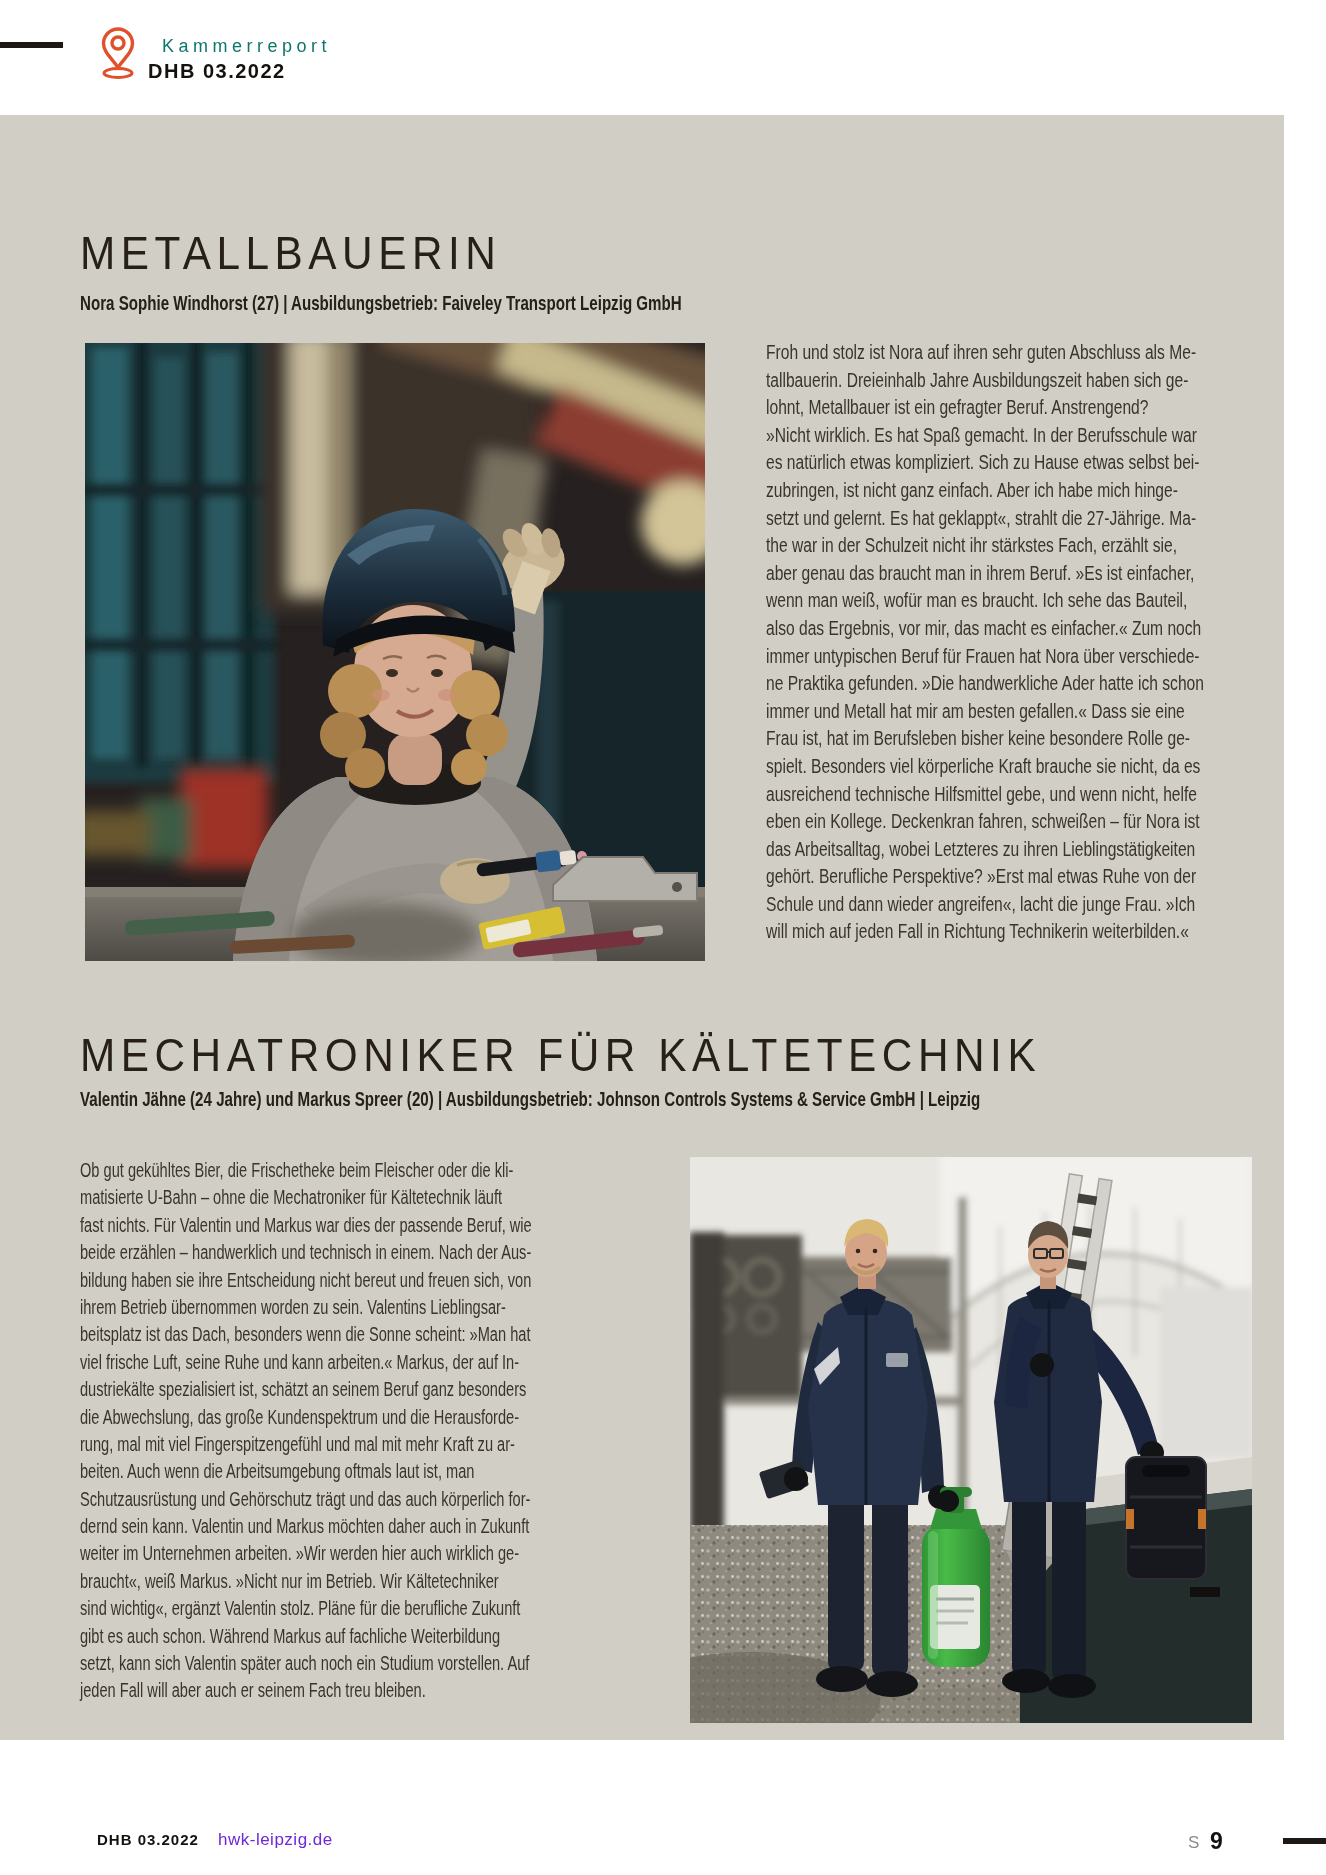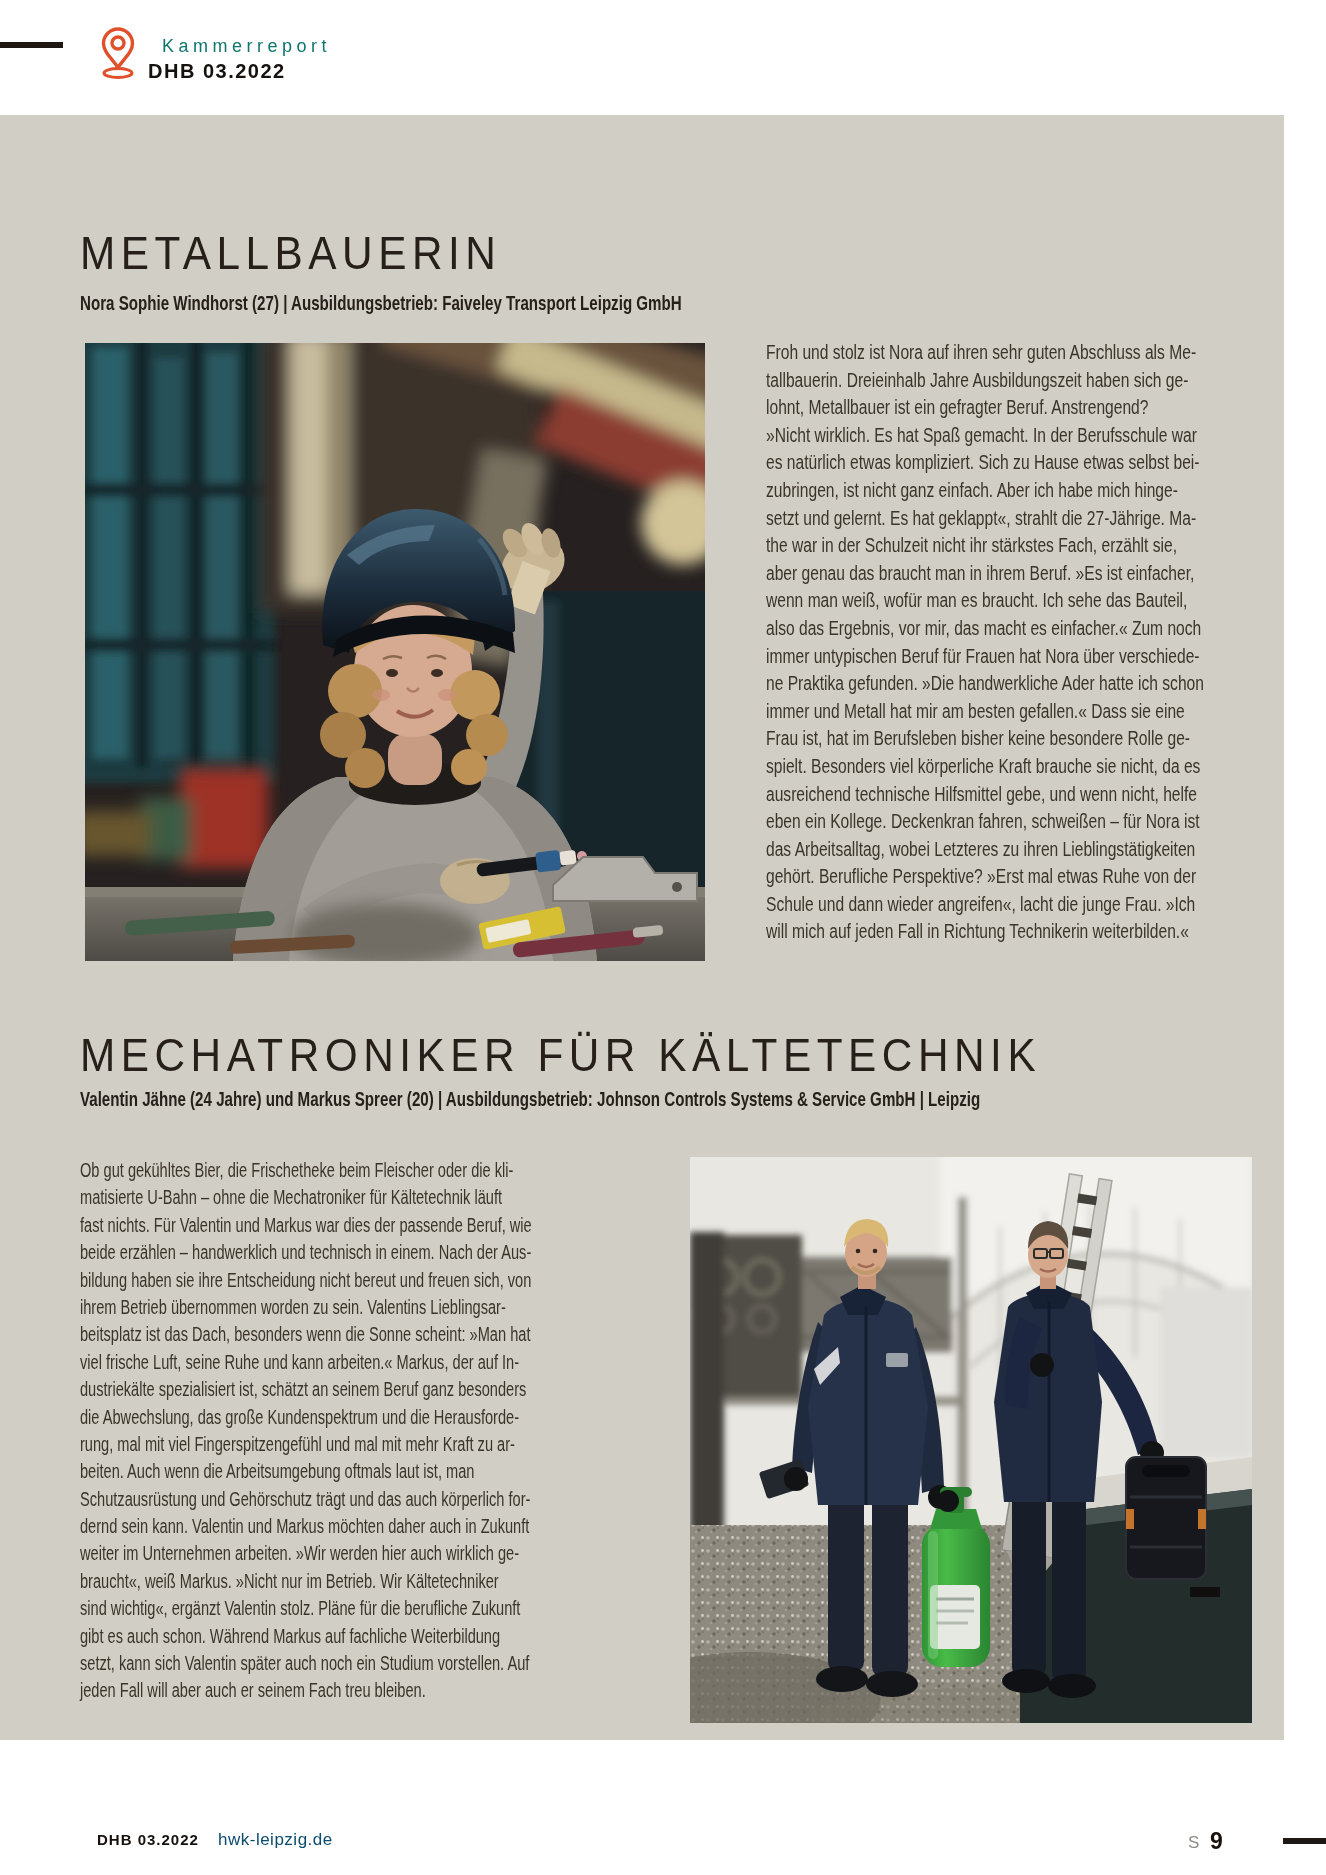--- a/index.html
+++ b/index.html
@@ -14,21 +14,21 @@
          transform:scaleX(.92);transform-origin:0 0;white-space:nowrap;line-height:1.1;}
   .subtitle{position:absolute;font-size:21px;font-weight:700;color:#27201a;
             transform:scaleX(.72);transform-origin:0 0;white-space:nowrap;}
   .bodycol{position:absolute;color:#3b342b;font-size:20px;transform-origin:0 0;}
   .bodycol .line{white-space:nowrap;line-height:27.6px;height:27.6px;}
   .cond1{transform:scaleX(.78);}
   .cond2{transform:scaleX(.73);}
   .col2 .line{line-height:27.4px;height:27.4px;}
   .photo{position:absolute;display:block;}
   .ft-issue{position:absolute;left:97px;top:1831px;font-size:15px;font-weight:800;letter-spacing:1px;color:#16110d;white-space:nowrap;}
-  .ft-site{position:absolute;left:218px;top:1830px;font-size:17px;letter-spacing:.5px;color:#0c4a6e;white-space:nowrap;}
+  .ft-site{position:absolute;left:218px;top:1830px;font-size:17px;letter-spacing:.5px;color:#6d28d9;white-space:nowrap;}
   .ft-s{position:absolute;left:1188px;top:1833px;font-size:17px;color:#8b8b87;}
   .ft-9{position:absolute;left:1210px;top:1828px;font-size:23px;font-weight:800;color:#16110d;}
   .ft-rule{position:absolute;left:1283px;top:1838px;width:43px;height:6px;background:#1d1813;}
 </style>
 </head>
 <body>
 
 <div class="page">
 
   <div class="hdr-rule"></div>

